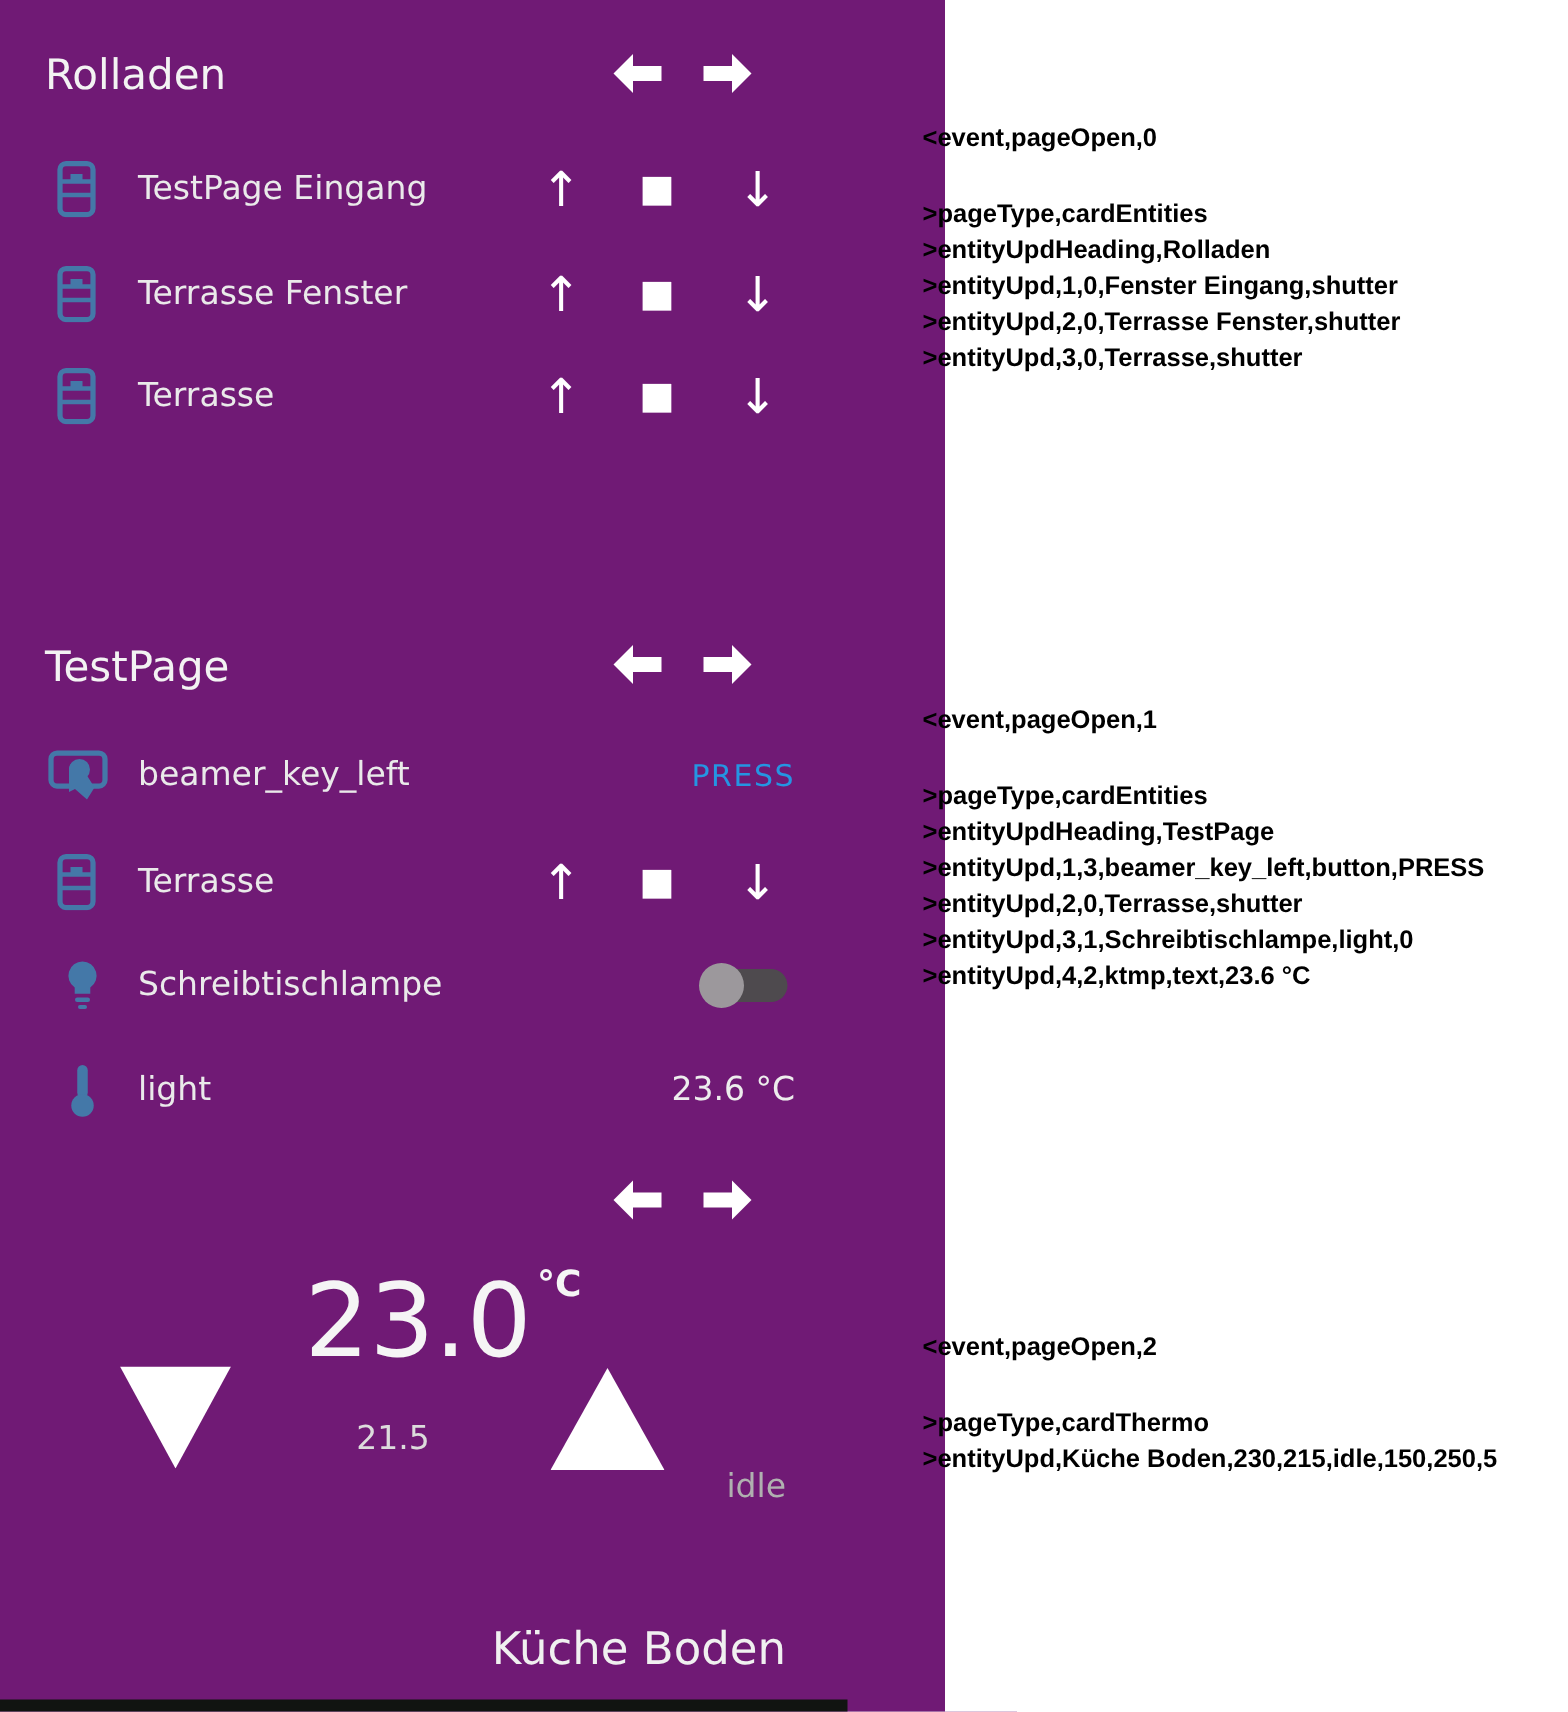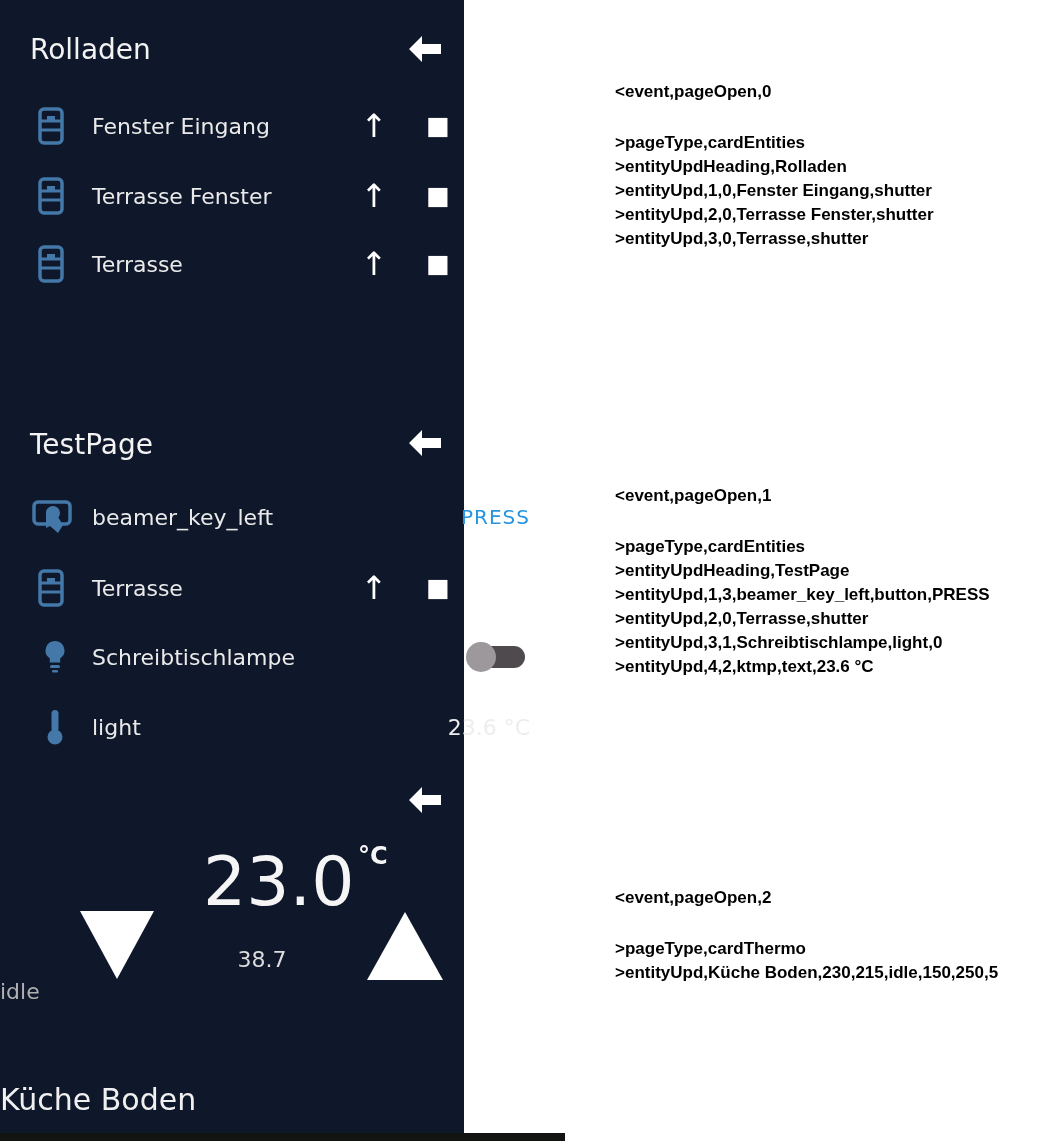--- a/index.html
+++ b/index.html
@@ -1,20 +1,20 @@
 <!DOCTYPE html>
 <html><head>
 <meta charset="utf-8">
 <style>
   * { margin:0; padding:0; box-sizing:border-box; }
   html,body { width:1045px; height:1141px; background:#ffffff; font-family:"DejaVu Sans", sans-serif; }
   body { position:relative; overflow:hidden; }
 
   
-  .screen { position:absolute; left:0; top:0; width:464px; height:1141px; background:#0f172a; }
+  .screen { position:absolute; left:0; top:0; width:630px; height:1141px; background:#701a75; }
   .bottom-strip { position:absolute; left:0; top:1133px; width:565px; height:8px; background:#111411; }
 
   .card-title { position:absolute; left:30px; font-size:28px; color:#f3f3f3; }
   .nav { position:absolute; width:34px; height:28px; cursor:pointer; }
 
   .row { position:absolute; left:0; width:565px; height:70px; }
   .eicon { position:absolute; left:38px; top:50%; transform:translateY(-50%); line-height:0; }
   .eicon.tap { left:32px; }
   .eicon.bulb { left:42px; }
   .eicon.thermo { left:46px; }
@@ -40,23 +40,23 @@
 
   
   .temp-current { position:absolute; left:203px; top:846px; font-size:68px; font-weight:normal;
                   color:#f5f5f5; line-height:72px; }
   .temp-unit { position:absolute; left:358px; top:842px; font-size:24px; font-weight:bold; color:#f5f5f5; }
   .tri { position:absolute; cursor:pointer; line-height:0; }
   .tri.down { left:80px;  top:911px; }
   .tri.up   { left:367px; top:912px; }
   .temp-target { position:absolute; left:0; top:947px; width:524px; text-align:center;
                  font-size:22px; color:#dcdcdc; }
-  .temp-state  { position:absolute; left:0; top:979px; width:524px; text-align:left;
+  .temp-state  { position:absolute; left:0; top:979px; width:524px; text-align:right;
                  font-size:22px; color:#b0b0b0; }
-  .thermo-name { position:absolute; left:0; top:1082px; width:524px; text-align:left;
+  .thermo-name { position:absolute; left:0; top:1082px; width:524px; text-align:right;
                  font-size:30px; color:#f0f0f0; }
 
   
   .pblock { position:absolute; left:615px; }
   .pline  { font-family:"Liberation Sans", sans-serif; font-weight:bold; font-size:17px;
             line-height:24px; color:#000000; white-space:pre; }
   .pevent { margin-bottom:27px; }
 </style>
 </head>
 <body>
@@ -78,21 +78,21 @@
 
   <div class="row" style="top:91px">
     <span class="eicon">
       <svg width="26" height="38" viewBox="0 0 26 38">
         <rect x="2" y="2" width="22" height="34" rx="4" fill="none" stroke="#4478a8" stroke-width="3.5"></rect>
         <line x1="3" y1="14" x2="23" y2="14" stroke="#4478a8" stroke-width="3"></line>
         <line x1="3" y1="23" x2="23" y2="23" stroke="#4478a8" stroke-width="3"></line>
         <rect x="9" y="9" width="8" height="4" fill="#4478a8"></rect>
       </svg>
     </span>
-    <span class="elabel">Fenster Eingang</span>
+    <span class="elabel">TestPage Eingang</span>
     <span class="ctl up">↑</span>
     <span class="ctl stop">■</span>
     <span class="ctl down">↓</span>
   </div>
 
   <div class="row" style="top:161px">
     <span class="eicon">
       <svg width="26" height="38" viewBox="0 0 26 38">
         <rect x="2" y="2" width="22" height="34" rx="4" fill="none" stroke="#4478a8" stroke-width="3.5"></rect>
         <line x1="3" y1="14" x2="23" y2="14" stroke="#4478a8" stroke-width="3"></line>
@@ -205,37 +205,37 @@
     <svg width="74" height="68" viewBox="0 0 74 68">
         <polygon points="0,0 74,0 37,68" fill="#ffffff"></polygon>
       </svg>
   </span>
   <span class="tri up">
     <svg width="76" height="68" viewBox="0 0 76 68">
         <polygon points="38,0 76,68 0,68" fill="#ffffff"></polygon>
       </svg>
   </span>
 
-  <div class="temp-target">38.7</div>
+  <div class="temp-target">21.5</div>
   <div class="temp-state">idle</div>
   <div class="thermo-name">Küche Boden</div>
 
   <div class="bottom-strip"></div>
 </div>
 
 <div class="pblock" style="top:80px">
   <div class="pline pevent">&lt;event,pageOpen,0</div>
   <div class="pline">&gt;pageType,cardEntities</div>
   <div class="pline">&gt;entityUpdHeading,Rolladen</div>
   <div class="pline">&gt;entityUpd,1,0,Fenster Eingang,shutter</div>
   <div class="pline">&gt;entityUpd,2,0,Terrasse Fenster,shutter</div>
   <div class="pline">&gt;entityUpd,3,0,Terrasse,shutter</div>
 </div>
 
-<div class="pblock" style="top:484px">
+<div class="pblock" style="top:468px">
   <div class="pline pevent">&lt;event,pageOpen,1</div>
   <div class="pline">&gt;pageType,cardEntities</div>
   <div class="pline">&gt;entityUpdHeading,TestPage</div>
   <div class="pline">&gt;entityUpd,1,3,beamer_key_left,button,PRESS</div>
   <div class="pline">&gt;entityUpd,2,0,Terrasse,shutter</div>
   <div class="pline">&gt;entityUpd,3,1,Schreibtischlampe,light,0</div>
   <div class="pline">&gt;entityUpd,4,2,ktmp,text,23.6 °C</div>
 </div>
 
 <div class="pblock" style="top:886px">

